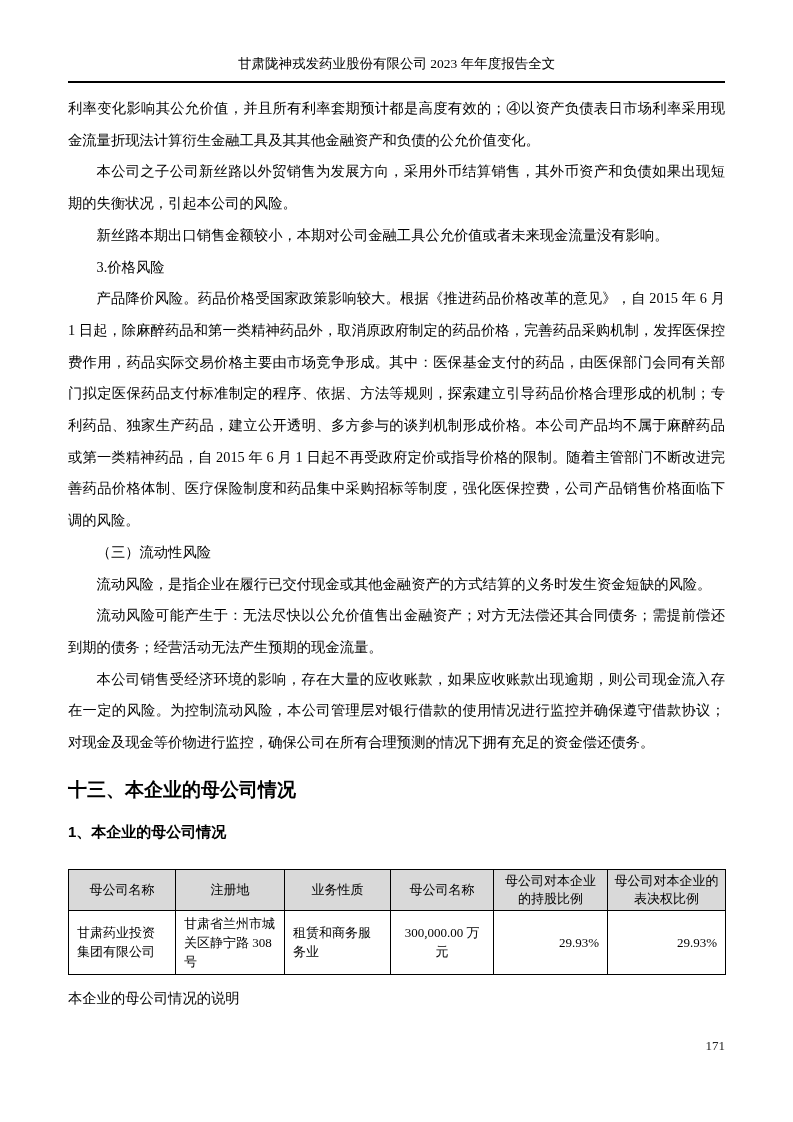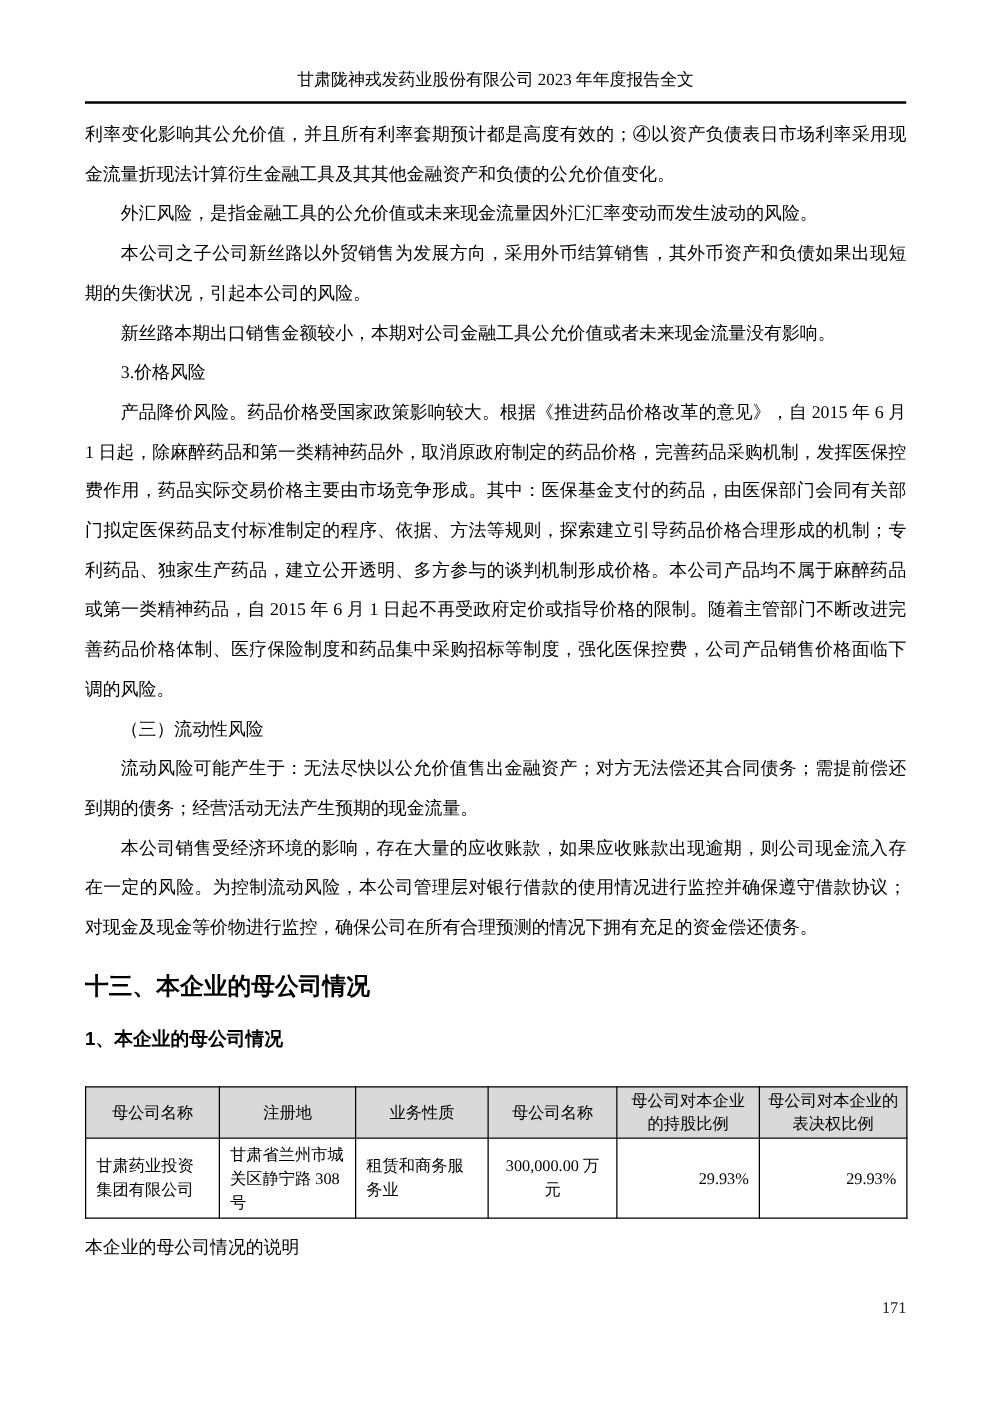--- a/index.html
+++ b/index.html
@@ -106,32 +106,32 @@
     <div class="header-inner">
       <div class="header-title">甘肃陇神戎发药业股份有限公司 2023 年年度报告全文</div>
     </div>
   </div>
 
   <div class="content">
 
     <p class="body-text first">利率变化影响其公允价值，并且所有利率套期预计都是高度有效的；④以资产负债表日市场利率采用现金流量折现法计算衍生金融工具及其其他金融资产和负债的公允价值变化。</p>
 
 
-    <p class="body-text indent">外汇风险，是指金融工具的公允价值或未来现金流量因外汇汇率变动而发生波动的风险。</p>
 
     <p class="body-text indent">本公司之子公司新丝路以外贸销售为发展方向，采用外币结算销售，其外币资产和负债如果出现短期的失衡状况，引起本公司的风险。</p>
 
     <p class="body-text indent">新丝路本期出口销售金额较小，本期对公司金融工具公允价值或者未来现金流量没有影响。</p>
 
     <p class="body-text indent">3.价格风险</p>
 
     <p class="body-text indent">产品降价风险。药品价格受国家政策影响较大。根据《推进药品价格改革的意见》，自 2015 年 6 月 1 日起，除麻醉药品和第一类精神药品外，取消原政府制定的药品价格，完善药品采购机制，发挥医保控费作用，药品实际交易价格主要由市场竞争形成。其中：医保基金支付的药品，由医保部门会同有关部门拟定医保药品支付标准制定的程序、依据、方法等规则，探索建立引导药品价格合理形成的机制；专利药品、独家生产药品，建立公开透明、多方参与的谈判机制形成价格。本公司产品均不属于麻醉药品或第一类精神药品，自 2015 年 6 月 1 日起不再受政府定价或指导价格的限制。随着主管部门不断改进完善药品价格体制、医疗保险制度和药品集中采购招标等制度，强化医保控费，公司产品销售价格面临下调的风险。</p>
 
     <p class="body-text indent bold">（三）流动性风险</p>
 
+    <p class="body-text indent">流动风险，是指企业在履行已交付现金或其他金融资产的方式结算的义务时发生资金短缺的风险。</p>
 
     <p class="body-text indent">流动风险可能产生于：无法尽快以公允价值售出金融资产；对方无法偿还其合同债务；需提前偿还到期的债务；经营活动无法产生预期的现金流量。</p>
 
     <p class="body-text indent">本公司销售受经济环境的影响，存在大量的应收账款，如果应收账款出现逾期，则公司现金流入存在一定的风险。为控制流动风险，本公司管理层对银行借款的使用情况进行监控并确保遵守借款协议；对现金及现金等价物进行监控，确保公司在所有合理预测的情况下拥有充足的资金偿还债务。</p>
 
     <h1 class="section-title">十三、本企业的母公司情况</h1>
 
     <h2 class="subsection-title">1、本企业的母公司情况</h2>
 
     <table class="parent-table">

